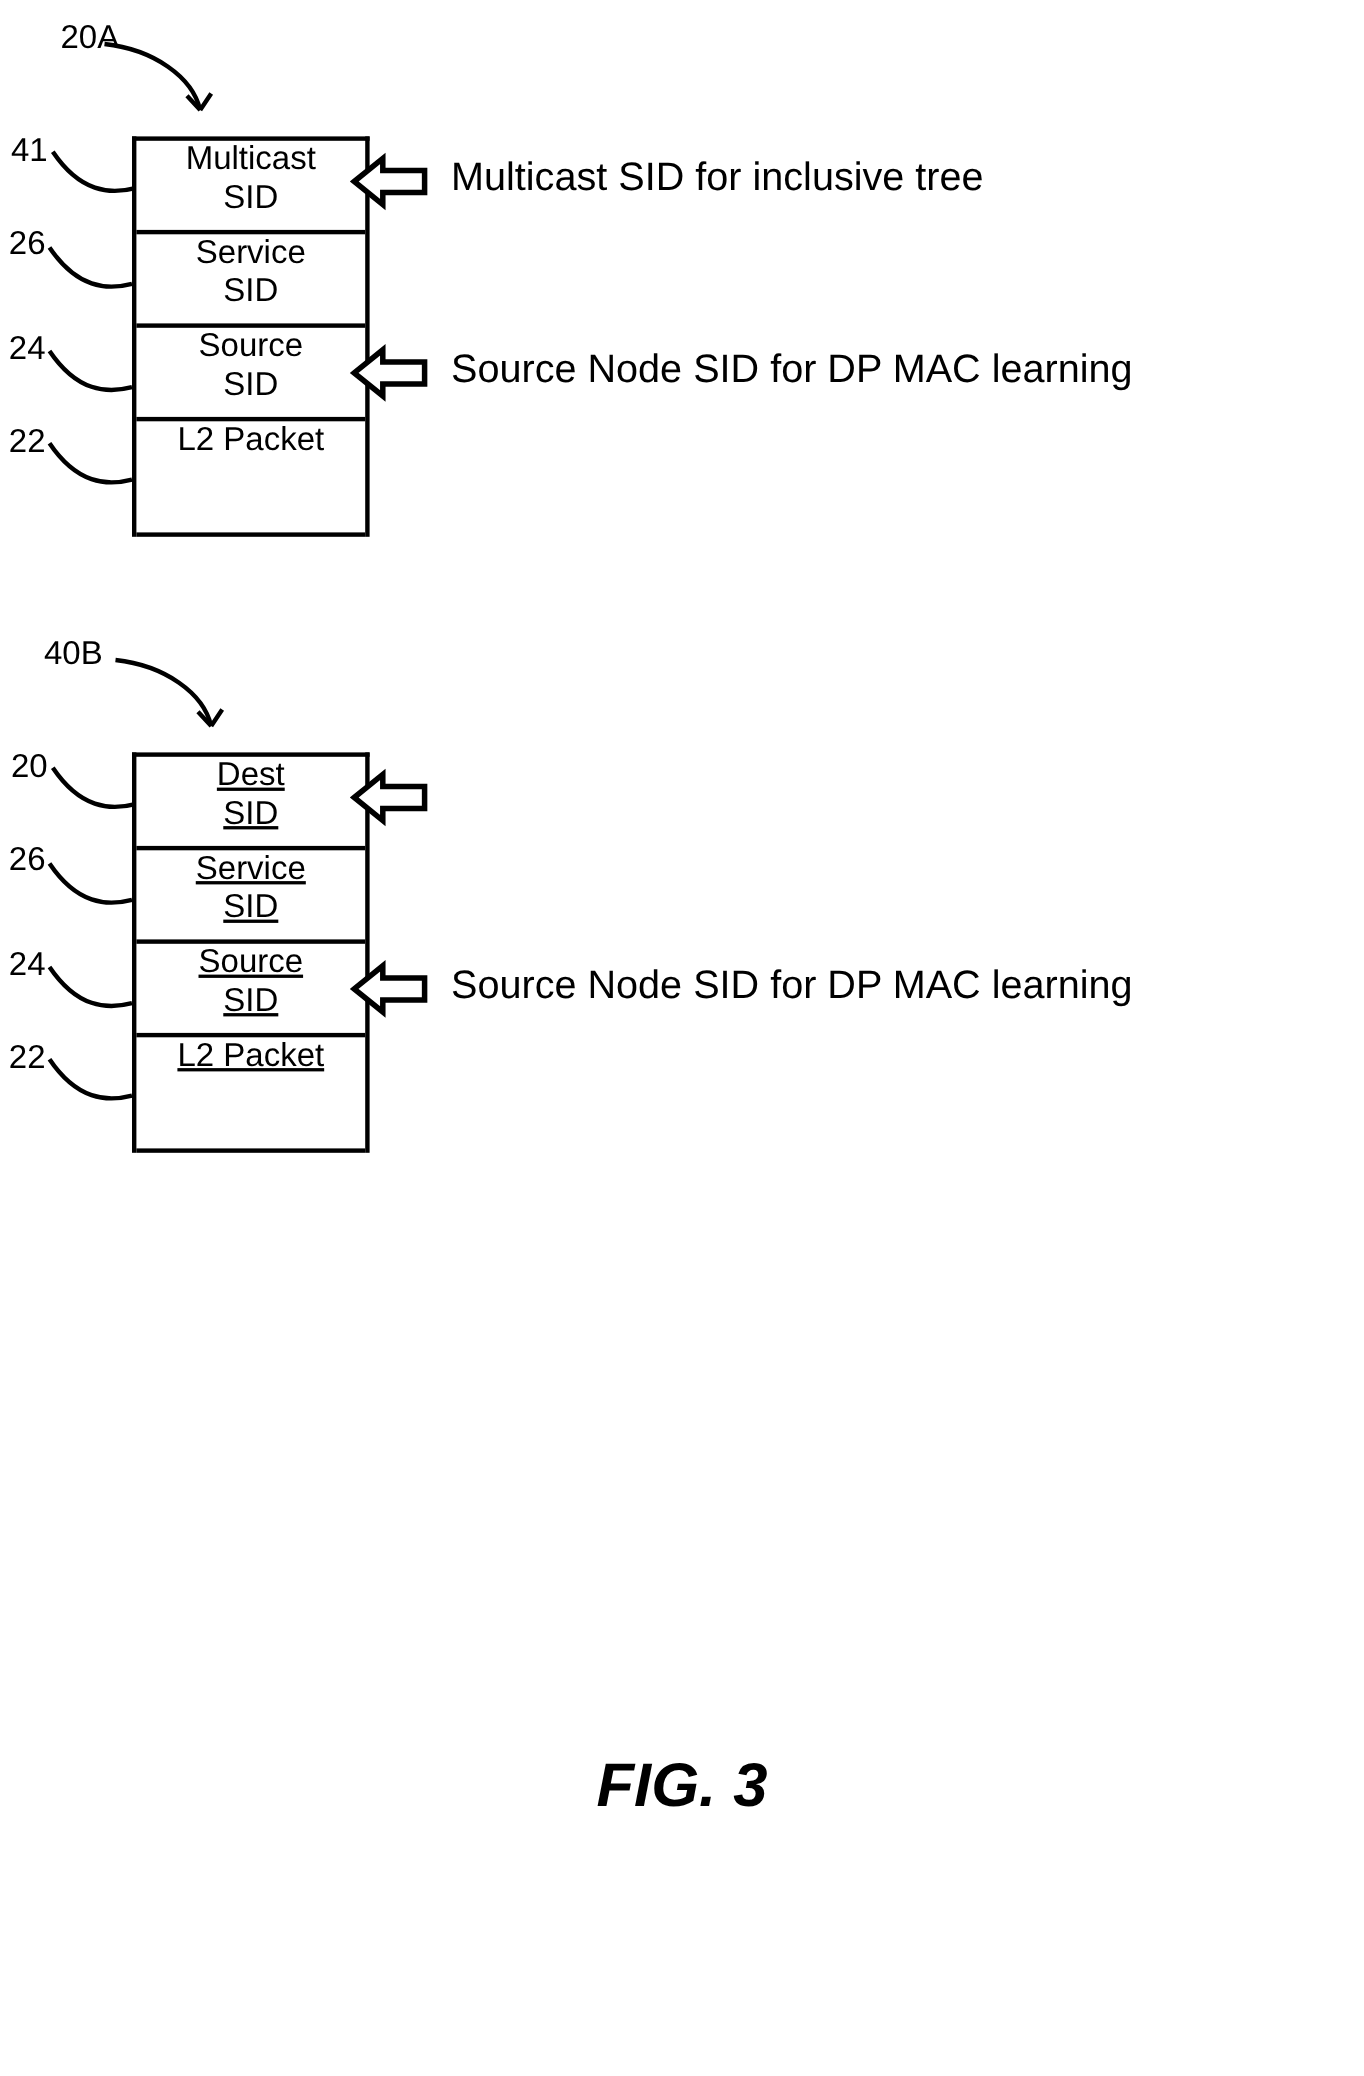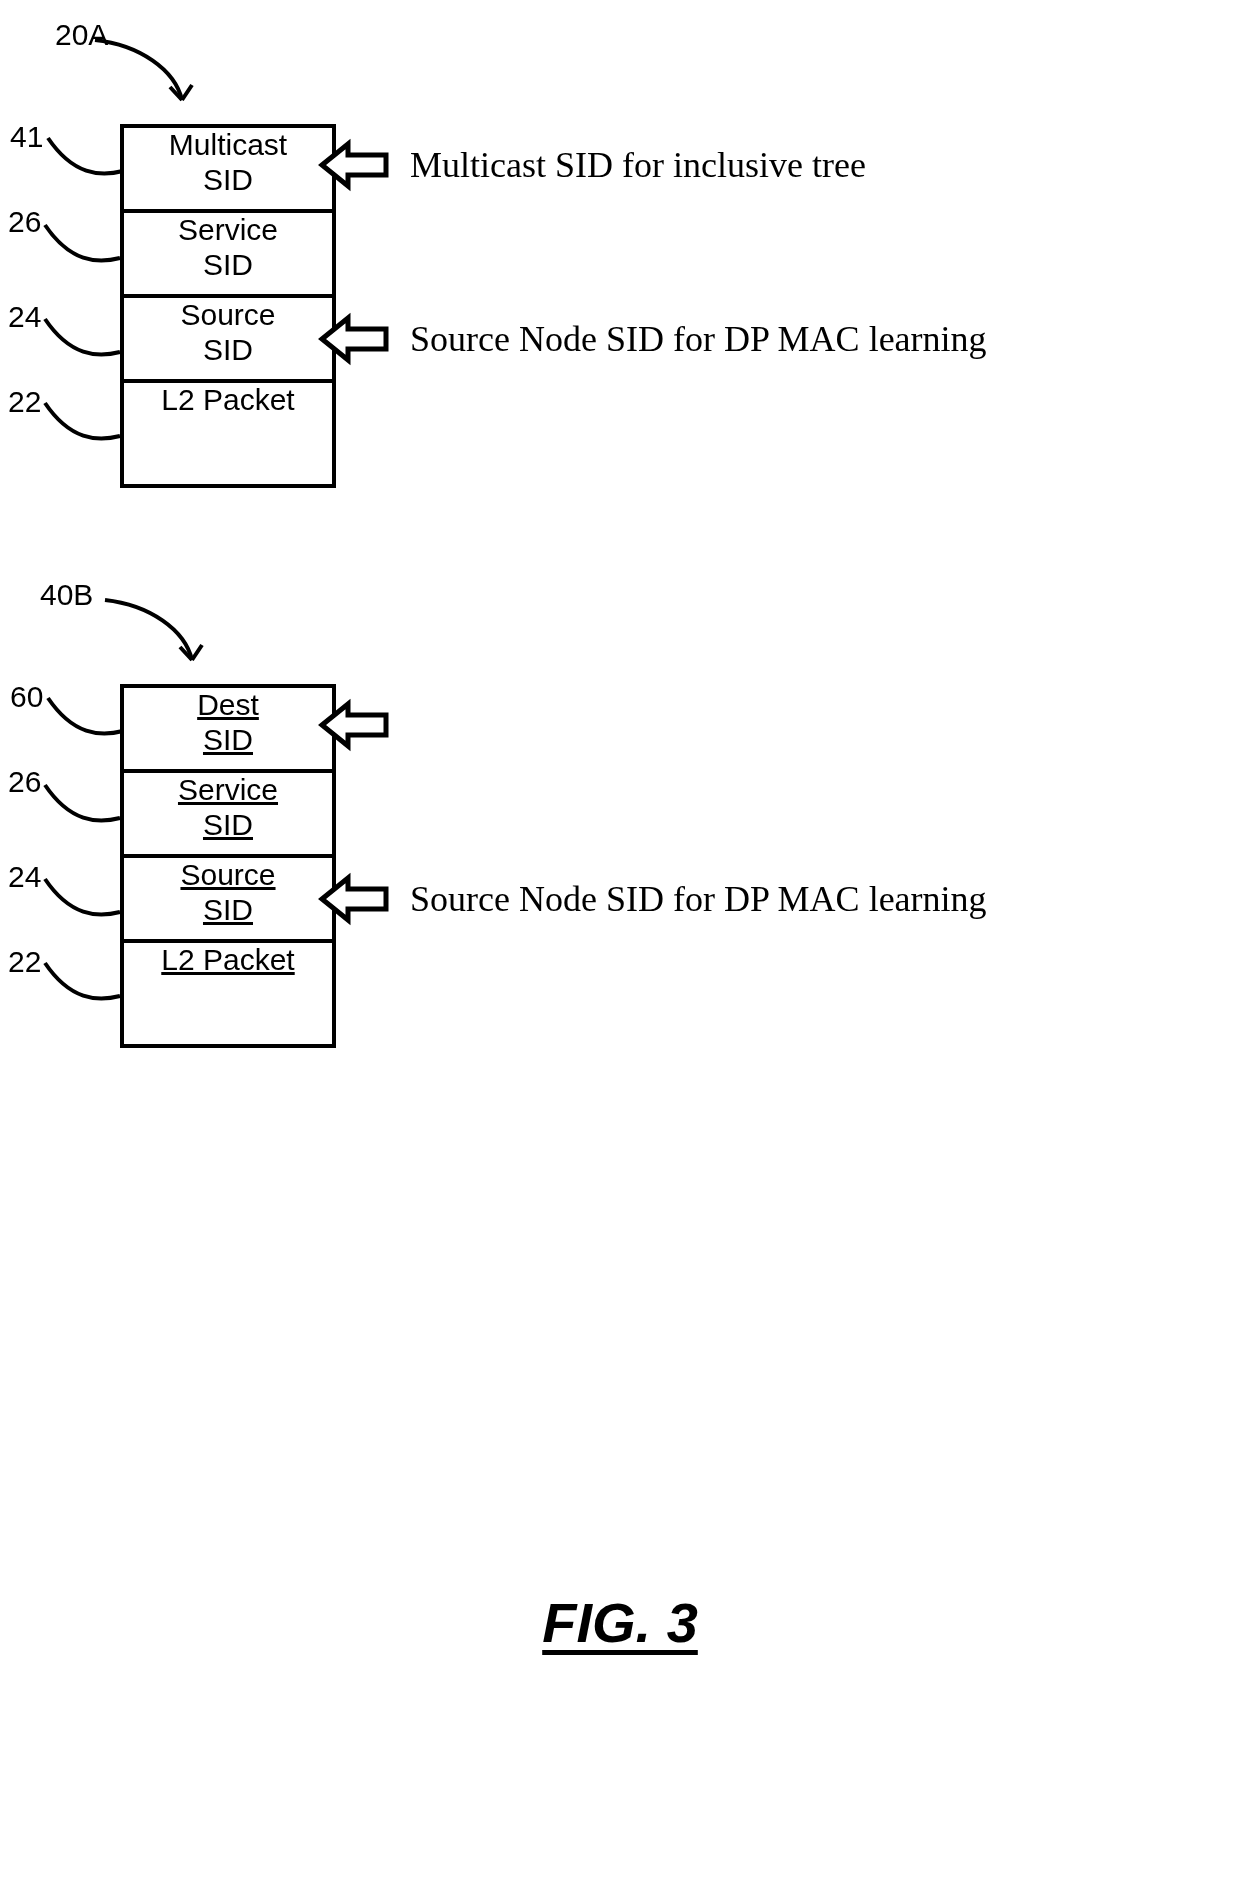--- a/index.html
+++ b/index.html
@@ -44,38 +44,35 @@
       overflow: visible;
     }
     .lead-svg path {
       fill: none;
       stroke: #000;
       stroke-width: 4;
     }
     .arrow {
       position: absolute;
       display: flex;
-      align-items: center;
-      font-family: Liberation Serif, serif;
     }
     .arrow svg { overflow: visible; }
     .arrow-text {
       font-size: 36px;
       margin-left: 20px;
       white-space: nowrap;
     }
     .figure-caption {
       position: absolute;
       left: 0;
       width: 100%;
       text-align: center;
       font-size: 56px;
       font-weight: bold;
       font-style: italic;
-      text-decoration: underline;
       text-underline-offset: 8px;
     }
   </style>
 </head>
 <body>
 
 <div class="diagram-group" style="top:0;">
 
   <div class="ref-label" style="left:55px; top:18px;">20A</div>
   <svg class="lead-svg" style="left:90px; top:35px;" width="110" height="80">
@@ -134,21 +131,21 @@
 </div>
 
 <div class="diagram-group" style="top:560px;">
 
   <div class="ref-label" style="left:40px; top:18px;">40B</div>
   <svg class="lead-svg" style="left:100px; top:35px;" width="110" height="80">
     <path d="M5 5 C 50 10, 85 35, 92 65"></path>
     <path d="M92 65 L80 52 M92 65 L102 50"></path>
   </svg>
 
-  <div class="ref-label" style="left:10px; top:120px;">60</div>
+  <div class="ref-label" style="left:10px; top:120px;">20</div>
   <div class="ref-label" style="left:8px; top:205px;">26</div>
   <div class="ref-label" style="left:8px; top:300px;">24</div>
   <div class="ref-label" style="left:8px; top:385px;">22</div>
 
   <svg class="lead-svg" style="left:45px; top:135px;" width="80" height="45">
       <path d="M3 3 C 28 40, 55 42, 78 36"></path>
     </svg>
   <svg class="lead-svg" style="left:42px; top:222px;" width="80" height="45">
       <path d="M3 3 C 28 40, 55 42, 78 36"></path>
     </svg>

